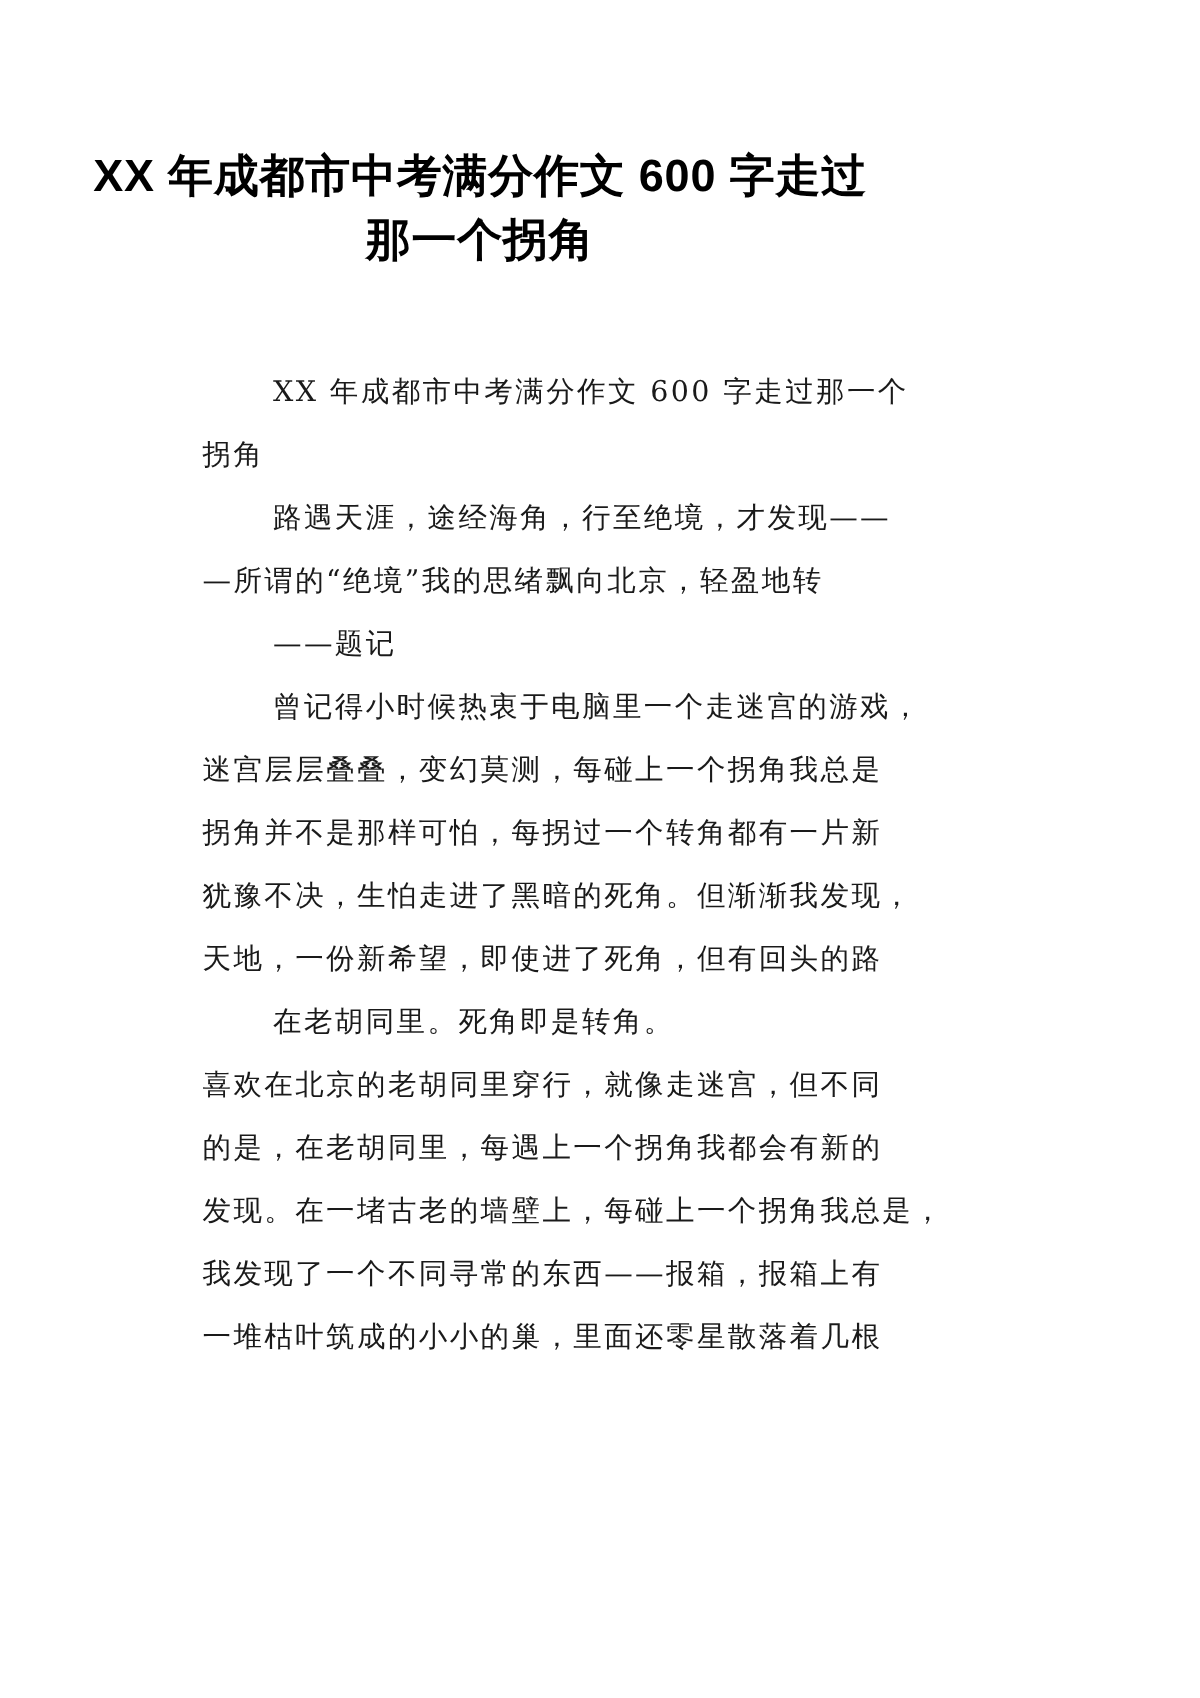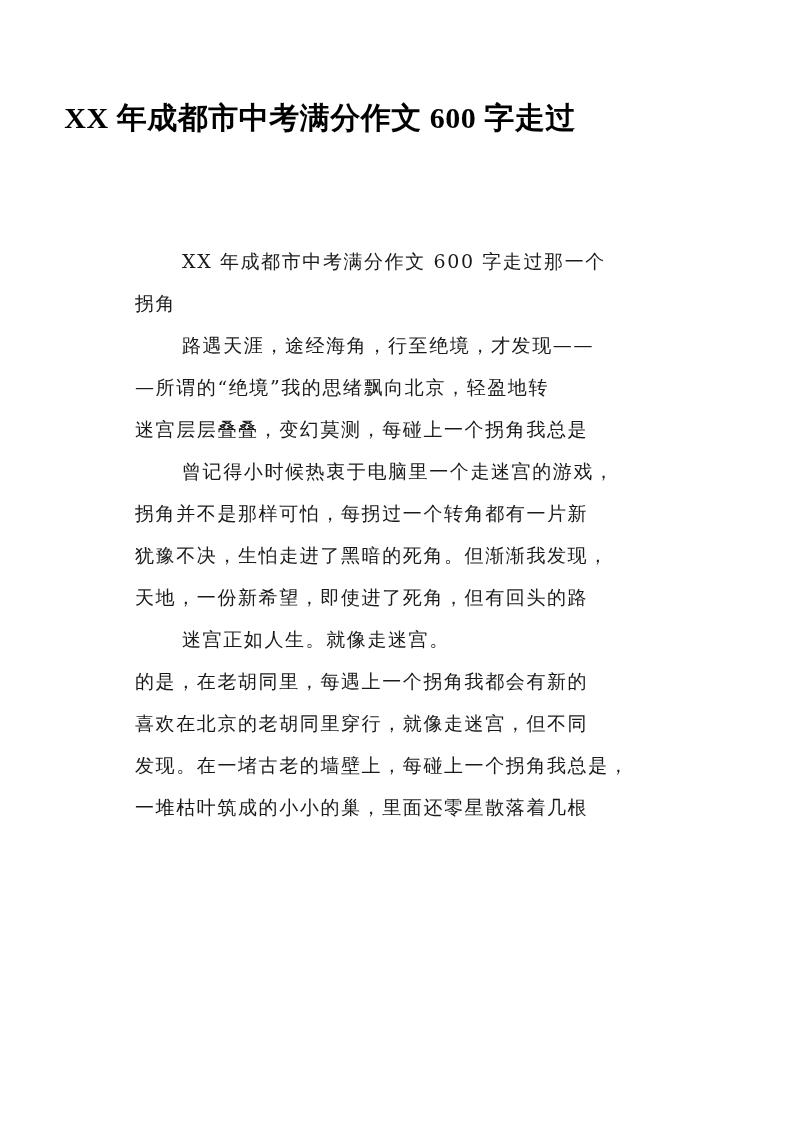--- a/index.html
+++ b/index.html
@@ -21,21 +21,21 @@
       width: 800px;
       height: 1132px;
       background: #ffffff;
     }
     .doc-title {
       position: absolute;
       left: 0;
       top: 96px;
       width: 640px;
       text-align: center;
-      font-family: Liberation Serif, serif;
+      font-family: Liberation Sans, sans-serif;
       font-weight: bold;
       font-size: 30px;
       line-height: 43px;
       color: #000000;
       letter-spacing: 0.5px;
     }
     .doc-title .title-line {
       display: block;
       white-space: nowrap;
     }
@@ -58,31 +58,34 @@
     .doc-body .text-line.indent {
       padding-left: 47px;
     }
   </style>
 </head>
 <body>
 
 <div class="page">
   <div class="doc-title">
     <span class="title-line">XX 年成都市中考满分作文 600 字走过</span>
+    <span class="title-line">那一个拐角</span>
   </div>
 
   <div class="doc-body">
     <span class="text-line indent">XX 年成都市中考满分作文 600 字走过那一个</span>
     <span class="text-line">拐角</span>
     <span class="text-line indent">路遇天涯，途经海角，行至绝境，才发现——</span>
     <span class="text-line">—所谓的“绝境”我的思绪飘向北京，轻盈地转</span>
+    <span class="text-line indent">——题记</span>
+    <span class="text-line indent">曾记得小时候热衷于电脑里一个走迷宫的游戏，</span>
     <span class="text-line">迷宫层层叠叠，变幻莫测，每碰上一个拐角我总是</span>
-    <span class="text-line indent">曾记得小时候热衷于电脑里一个走迷宫的游戏，</span>
     <span class="text-line">拐角并不是那样可怕，每拐过一个转角都有一片新</span>
     <span class="text-line">犹豫不决，生怕走进了黑暗的死角。但渐渐我发现，</span>
     <span class="text-line">天地，一份新希望，即使进了死角，但有回头的路</span>
-    <span class="text-line indent">迷宫正如人生。就像走迷宫。</span>
+    <span class="text-line indent">在老胡同里。死角即是转角。</span>
+    <span class="text-line">喜欢在北京的老胡同里穿行，就像走迷宫，但不同</span>
     <span class="text-line">的是，在老胡同里，每遇上一个拐角我都会有新的</span>
-    <span class="text-line">喜欢在北京的老胡同里穿行，就像走迷宫，但不同</span>
     <span class="text-line">发现。在一堵古老的墙壁上，每碰上一个拐角我总是，</span>
+    <span class="text-line">我发现了一个不同寻常的东西——报箱，报箱上有</span>
     <span class="text-line">一堆枯叶筑成的小小的巢，里面还零星散落着几根</span>
   </div>
 </div>
 
 </body></html>

